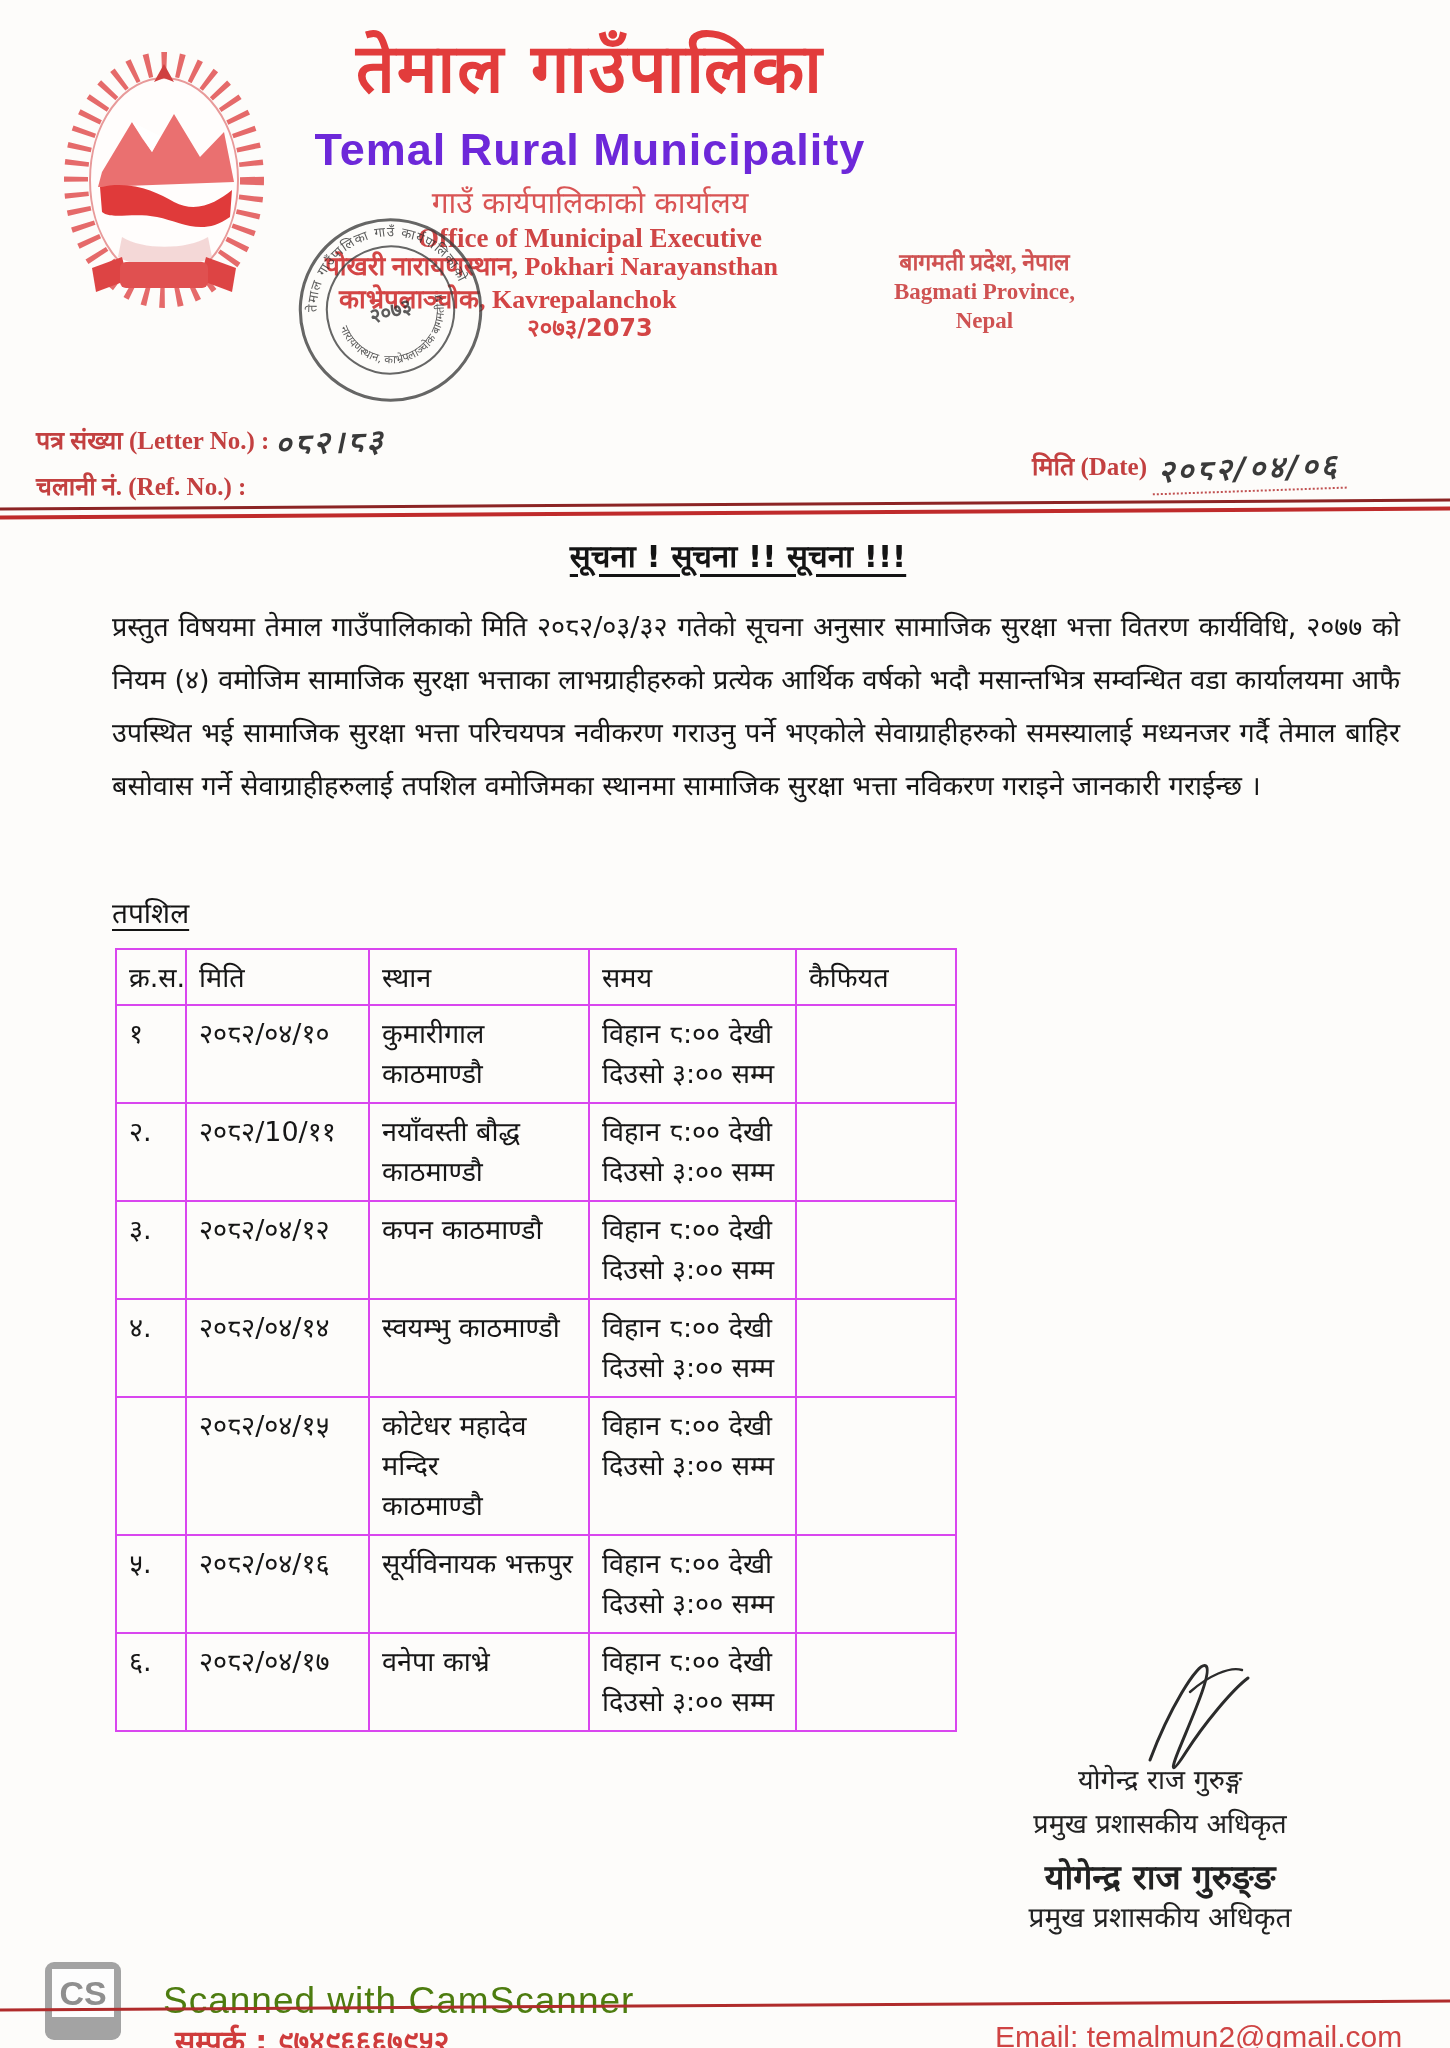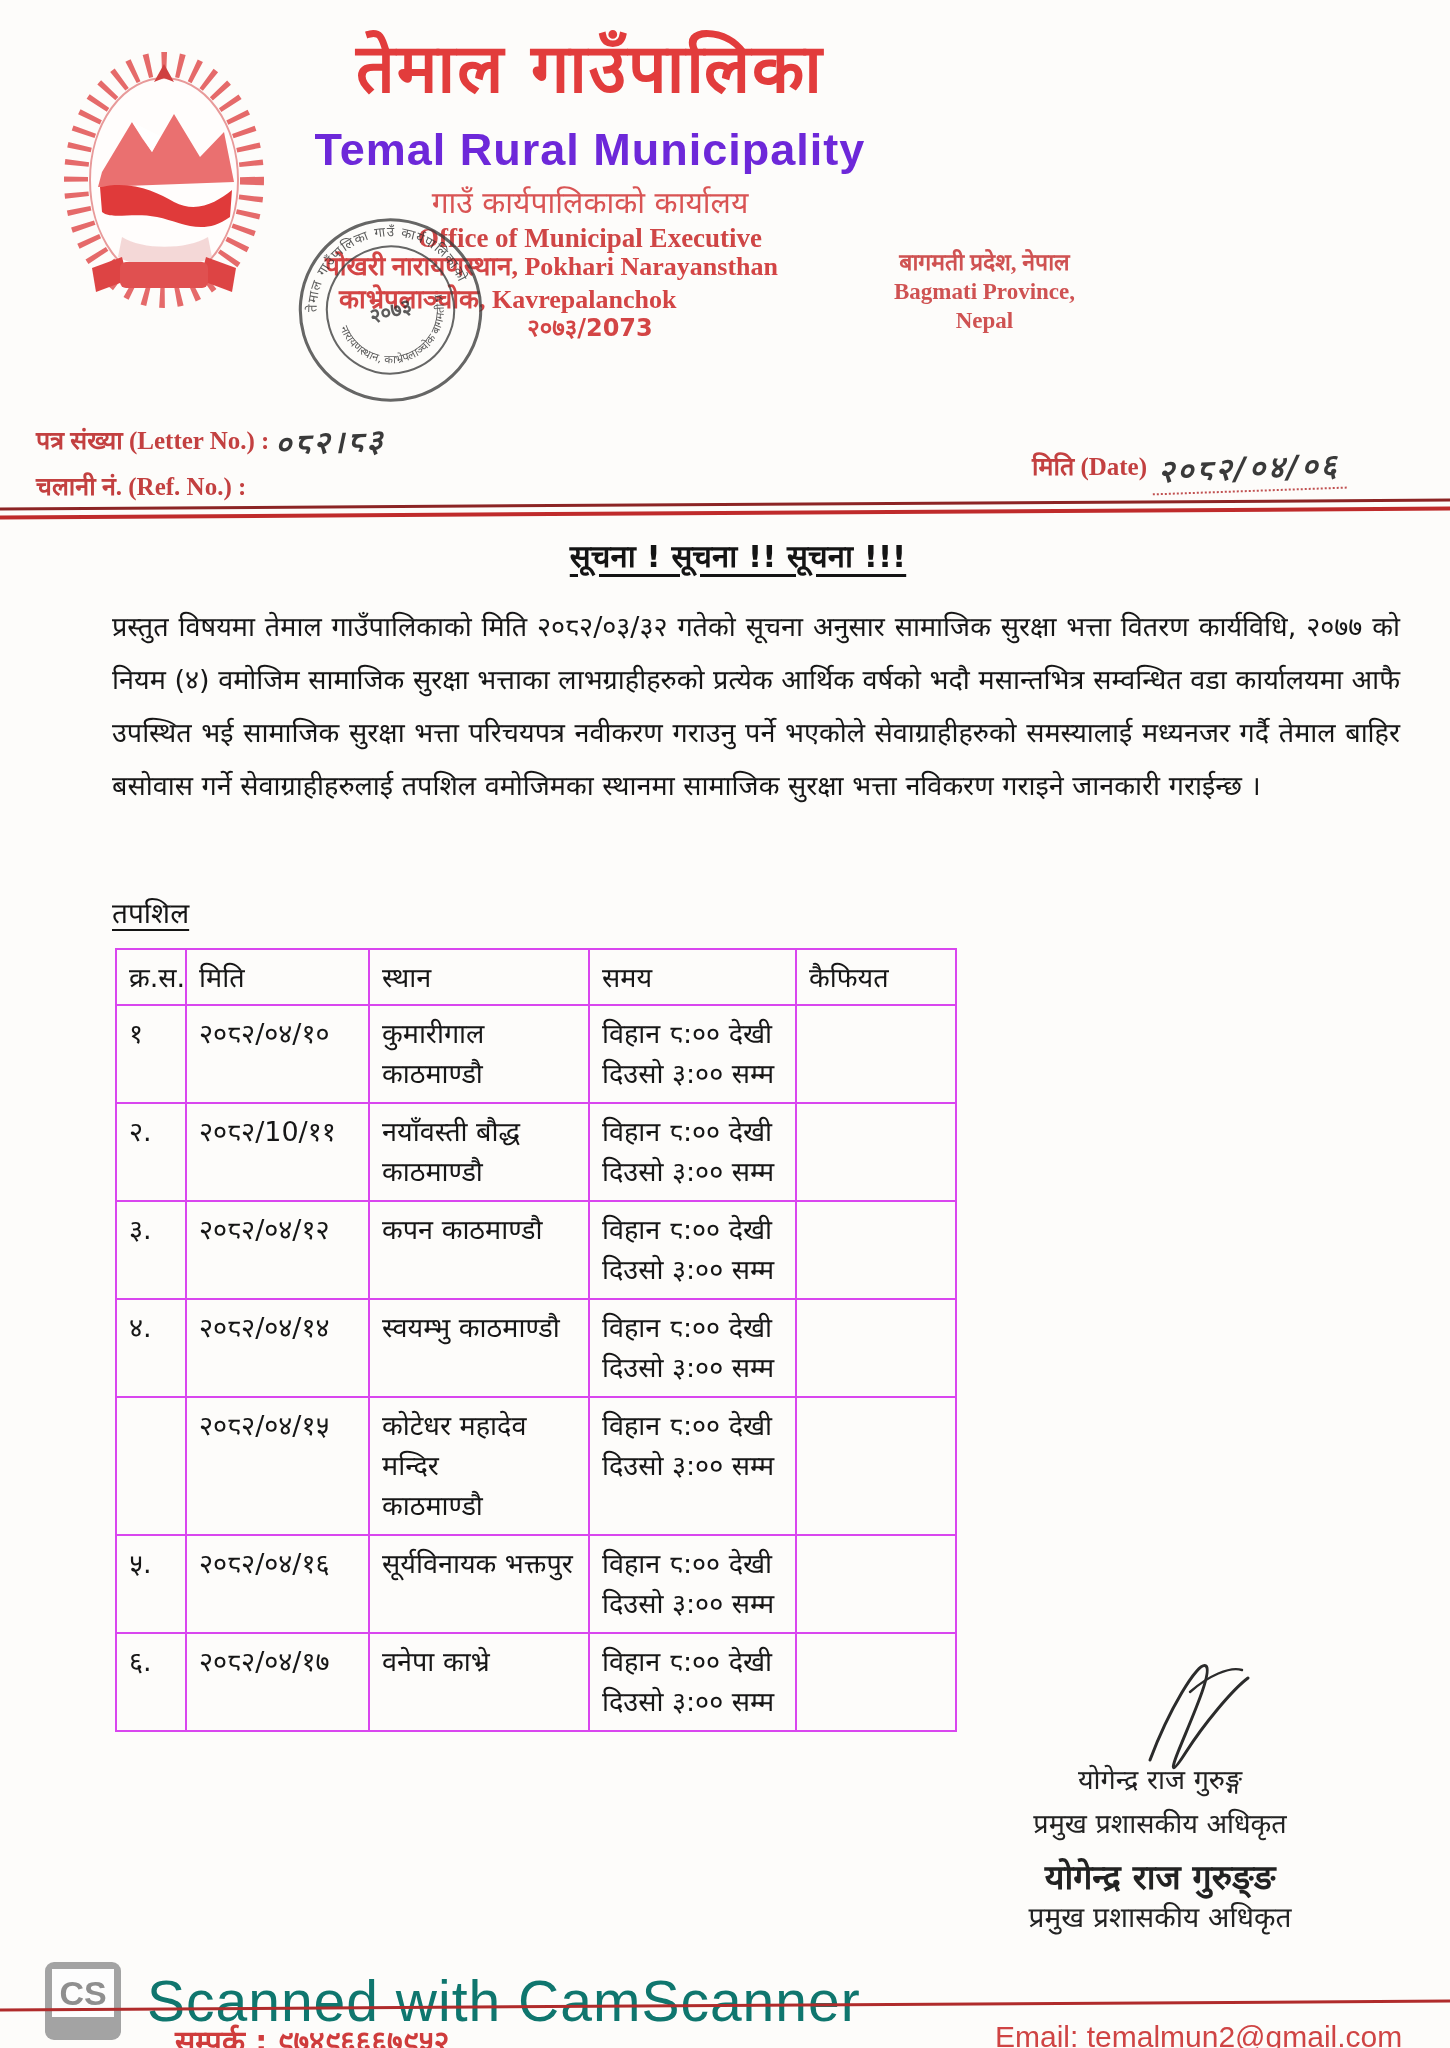--- a/index.html
+++ b/index.html
@@ -54,26 +54,26 @@
   table.schedule thead th{height:38px;padding-top:8px;}
   table.schedule tbody td{height:74px;line-height:40px;white-space:pre-line;}
   
   .sig-block{position:absolute;left:950px;top:1652px;width:420px;text-align:center;color:#222;}
   .sig-svg{display:block;margin:0 auto -14px 170px;}
   .sig-name1{font-size:27px;line-height:34px;}
   .sig-role1{font-size:27px;line-height:34px;margin-top:10px;}
   .sig-name2{font-size:34px;line-height:40px;font-weight:bold;margin-top:16px;}
   .sig-role2{font-size:28px;line-height:34px;margin-top:4px;}
   
-  .watermark{position:absolute;left:45px;top:1962px;display:flex;align-items:center;gap:26px;}
+  .watermark{position:absolute;left:45px;top:1962px;display:flex;align-items:center;gap:42px;}
   .cs-badge{position:relative;width:76px;height:78px;background:#a3a3a3;border-radius:9px;}
   .cs-badge .inner{position:absolute;left:7px;right:7px;top:7px;height:48px;background:#fdfdfd;
         display:flex;align-items:center;justify-content:center;
         font-family:"Liberation Sans",sans-serif;font-weight:bold;font-size:34px;color:#8f8f8f;}
-  .wm-text{font-family:"Liberation Sans",sans-serif;font-size:57px;color:#0f766e;letter-spacing:1px;}
+  .wm-text{font-family:"Liberation Sans",sans-serif;font-size:37px;color:#4d7c0f;letter-spacing:1px;}
   .rule-footer{position:absolute;left:-10px;top:2004px;width:1475px;height:0;
         border-top:3px solid #b02b2b;transform:rotate(-0.35deg);}
   .contact{position:absolute;left:175px;top:2020px;color:#cf3c3c;font-weight:bold;font-size:30px;white-space:nowrap;}
   .email{position:absolute;left:995px;top:2020px;color:#cf4444;font-size:30px;white-space:nowrap;
         font-family:"Liberation Sans",sans-serif;}
 </style>
 </head>
 <body>
 
 <div class="page">

